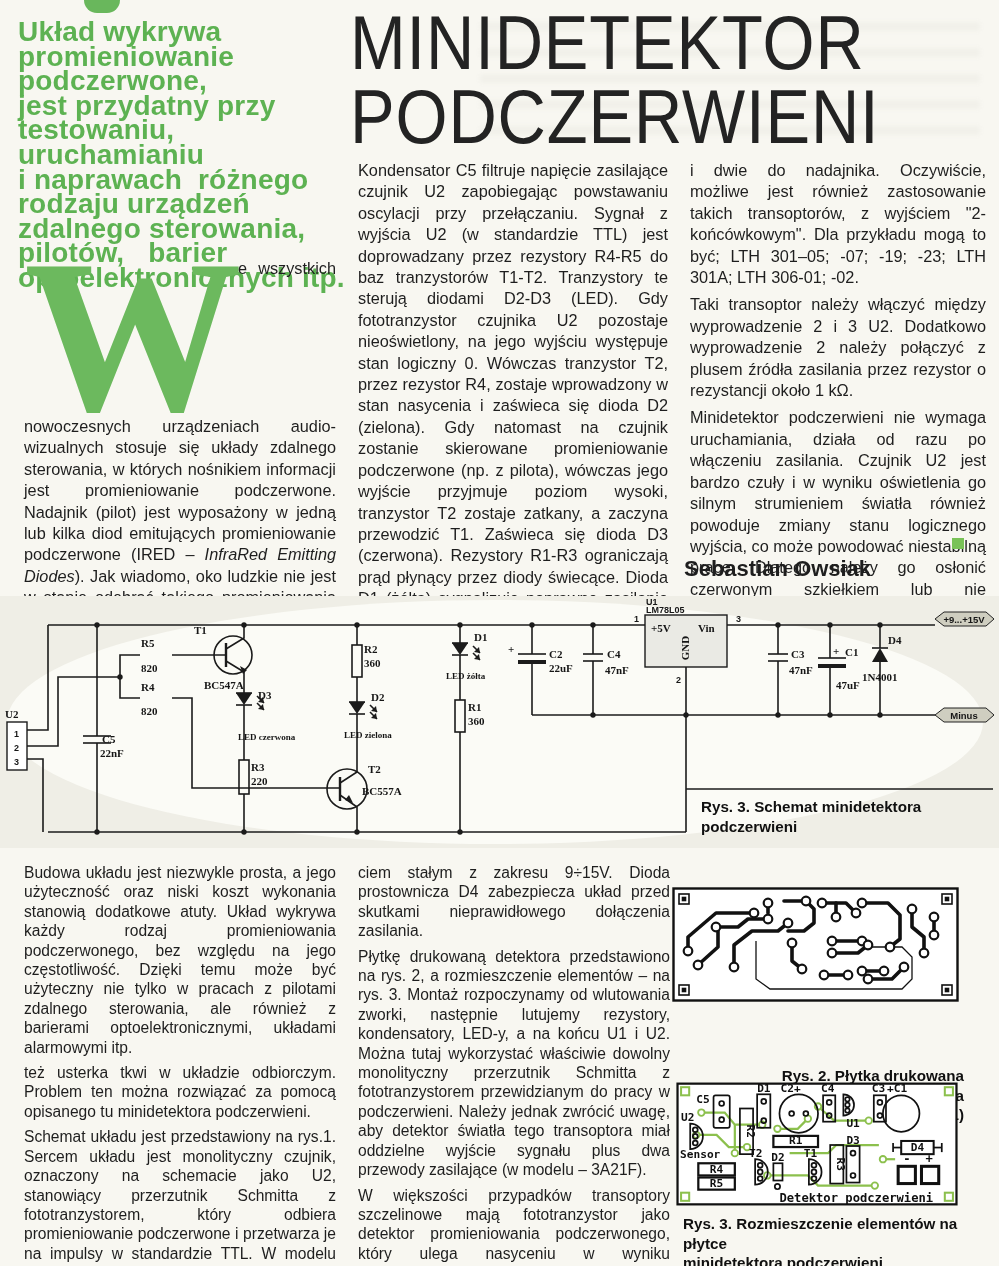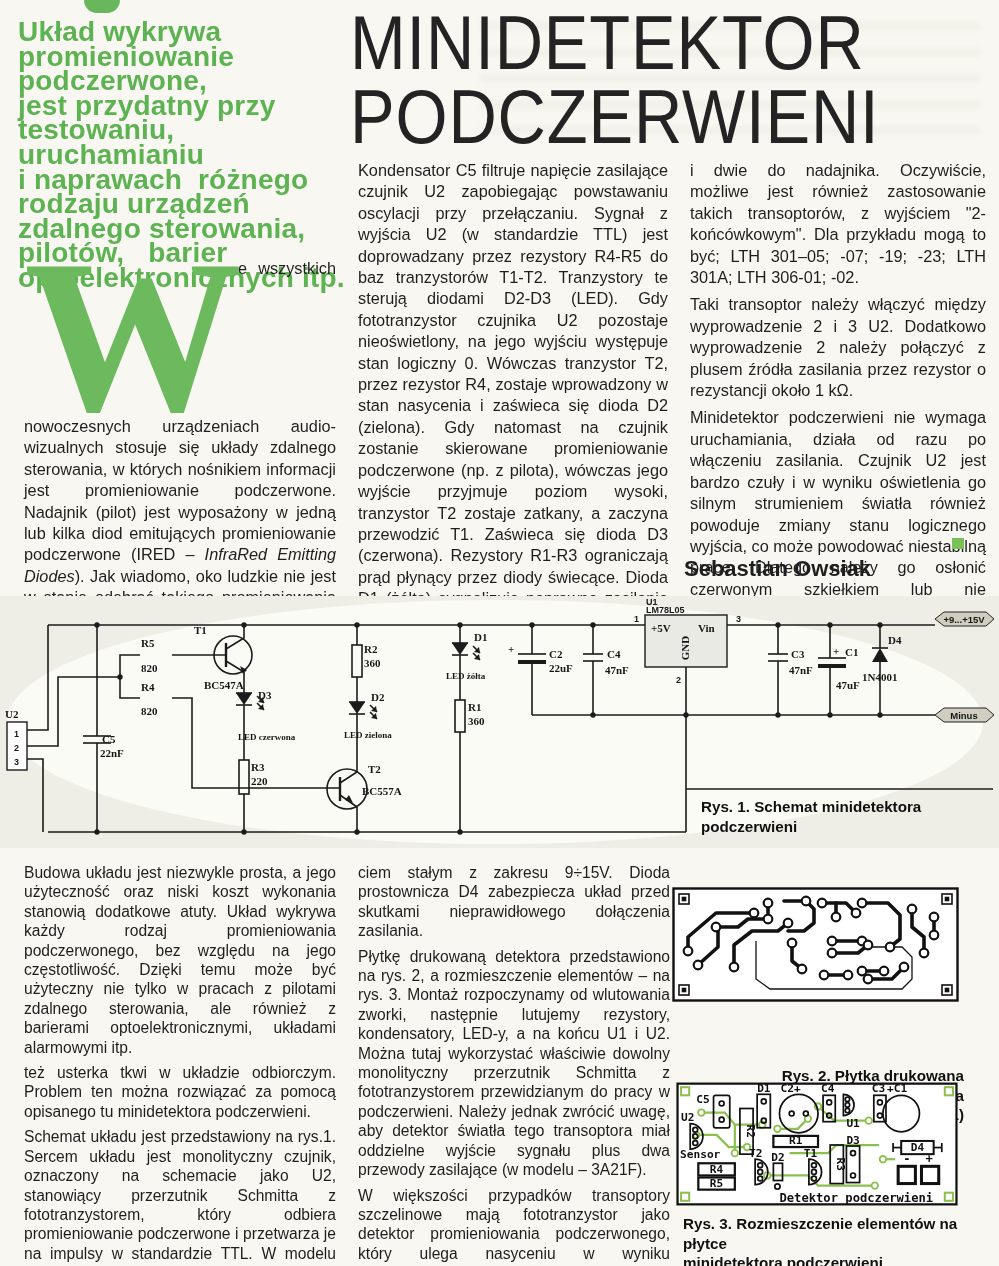--- a/index.html
+++ b/index.html
@@ -249,21 +249,21 @@
       <text class="sl" x="862" y="85">1N4001</text>
     </g>
 
     <g>
       <polygon points="935,23 944,16 986,16 994,23 986,30 944,30" fill="#cfcec0" stroke="#222" stroke-width="1"></polygon>
       <text class="st" text-anchor="middle" x="964" y="27">+9...+15V</text>
       <polygon points="935,119 944,112 986,112 994,119 986,126 944,126" fill="#cfcec0" stroke="#222" stroke-width="1"></polygon>
       <text class="st" text-anchor="middle" x="964" y="123">Minus</text>
     </g>
   </svg>
-  <div class="figcap" id="fig1cap">Rys. 1. Schemat minidetektora podczerwieni</div>
+  <div class="figcap" id="fig1cap">Rys. 3. Schemat minidetektora podczerwieni</div>
 
   <svg class="fig2svg" width="287" height="115" viewBox="0 0 287 115">
     <rect x="1.5" y="1.5" width="284" height="112" fill="#ffffff" stroke="#111" stroke-width="2.4"></rect>
     <g stroke="#111" stroke-width="1.6" fill="none">
       <rect x="7" y="7" width="10" height="10"></rect>
         <rect x="270" y="7" width="10" height="10"></rect>
       <rect x="7" y="98" width="10" height="10"></rect>
         <rect x="270" y="98" width="10" height="10"></rect>
       <rect x="10.5" y="10.5" width="3" height="3" fill="#111"></rect>
         <rect x="273.5" y="10.5" width="3" height="3" fill="#111"></rect>

